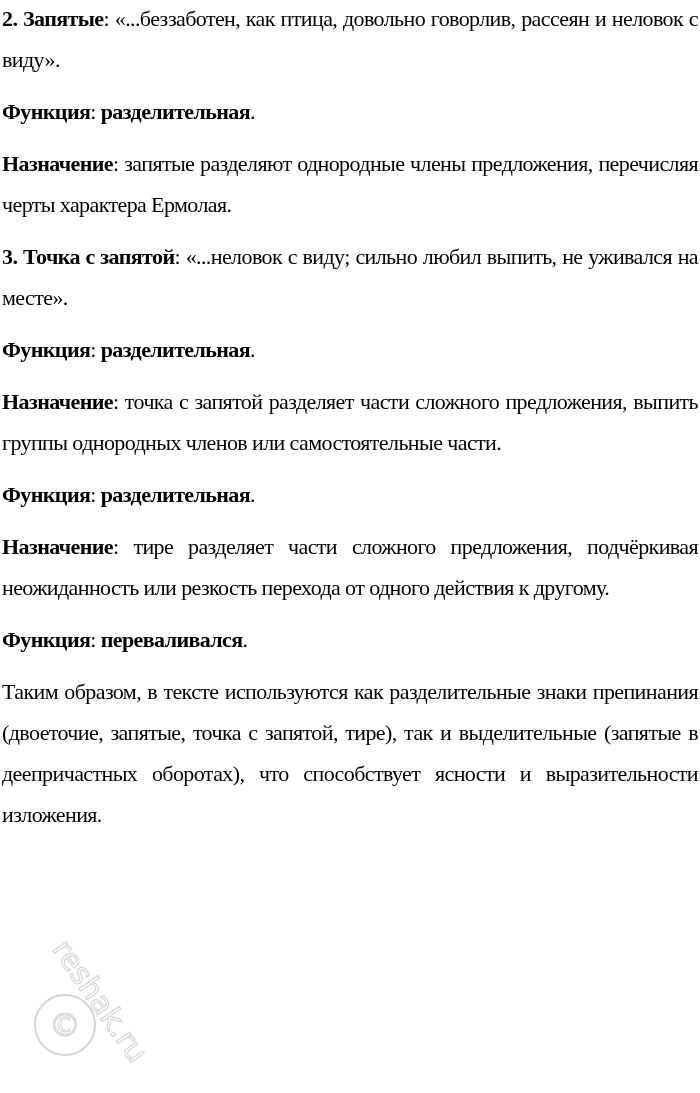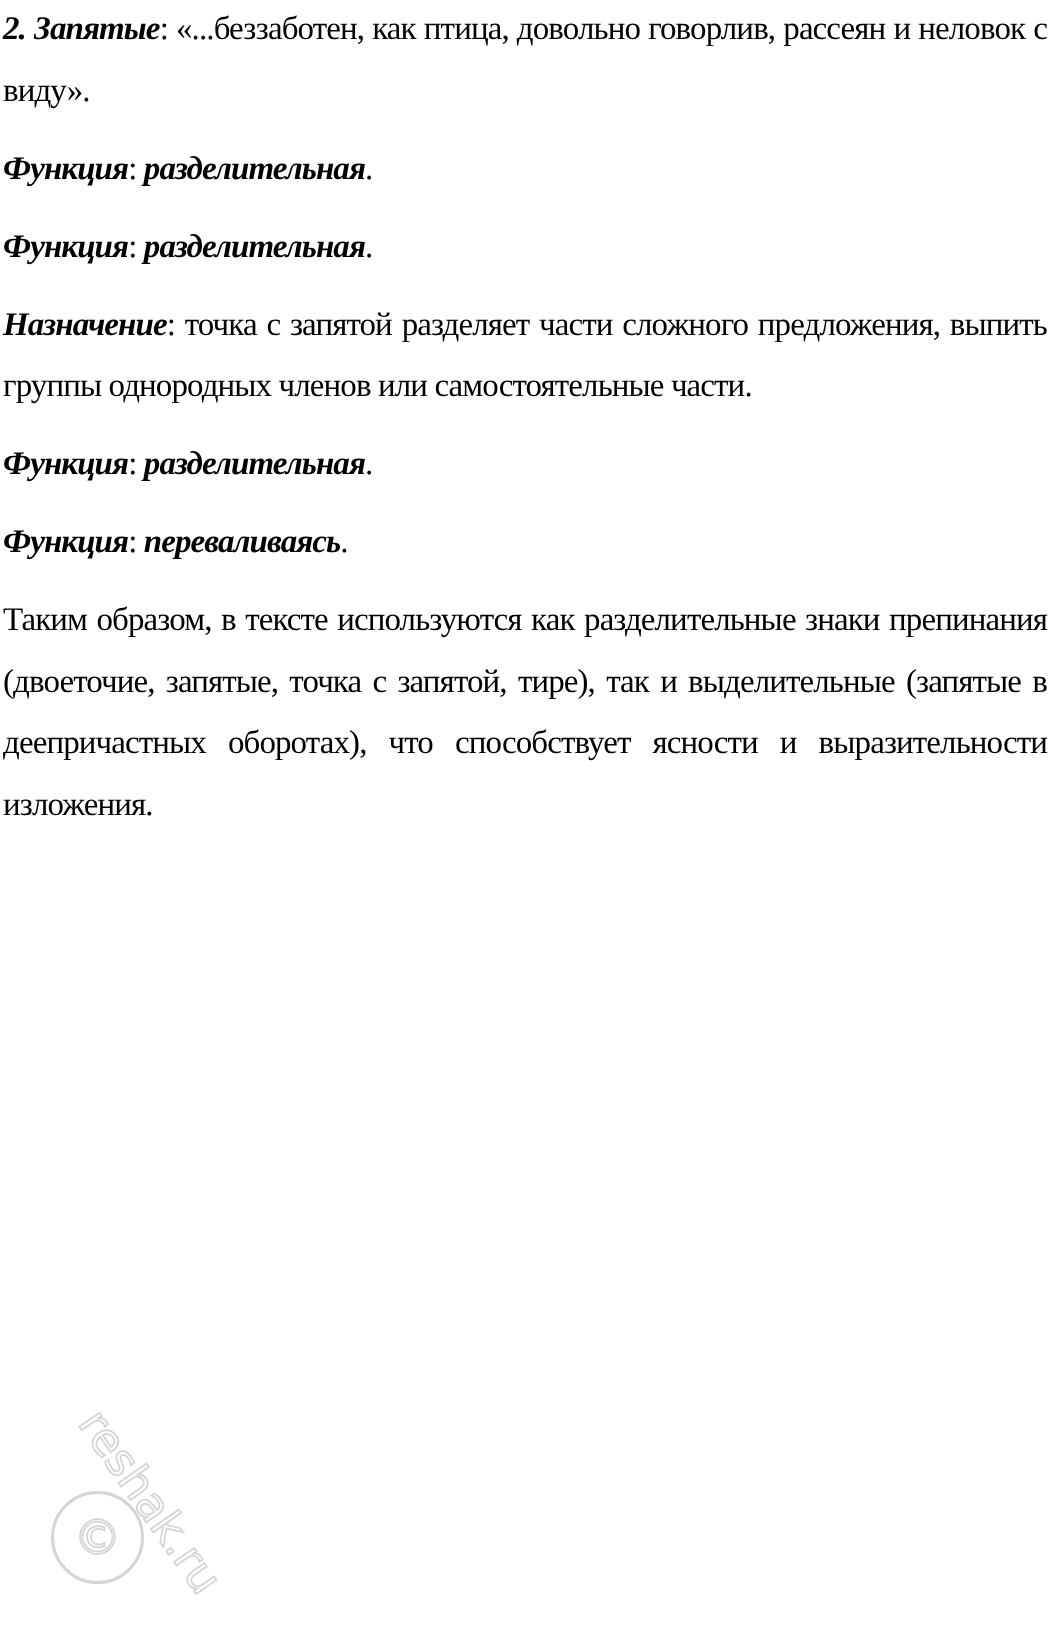--- a/index.html
+++ b/index.html
@@ -23,46 +23,49 @@
       font-size: 22px;
       line-height: 41px;
       letter-spacing: -0.6px;
     }
     .para {
       margin: 0 0 11px 0;
       text-align: justify;
       text-align-last: left;
     }
     .para.first { margin-top: -2px; }
-    .b { font-weight: bold; font-style: italic; }
+    .b { font-weight: bold; }
     .watermark {
       position: absolute;
       left: 10px;
       top: 930px;
       width: 150px;
       height: 150px;
       pointer-events: none;
       opacity: 0.35;
     }
     .watermark svg { width: 100%; height: 100%; }
   </style>
 </head>
 <body>
 
 <div class="doc">
 
   <p class="para first"><span class="b">2. Запятые</span><span>: «...беззаботен, как птица, довольно говорлив, рассеян и неловок с виду».</span></p>
   <p class="para"><span class="b">Функция</span><span>: </span><span class="b">разделительная</span><span>.</span></p>
+  <p class="para"><span class="b">Назначение</span><span>: запятые разделяют однородные члены предложения, перечисляя черты характера Ермолая.</span></p>
 
+  <p class="para"><span class="b">3. Точка с запятой</span><span>: «...неловок с виду; сильно любил выпить, не уживался на месте».</span></p>
   <p class="para"><span class="b">Функция</span><span>: </span><span class="b">разделительная</span><span>.</span></p>
   <p class="para"><span class="b">Назначение</span><span>: точка с запятой разделяет части сложного предложения, выпить группы однородных членов или самостоятельные части.</span></p>
 
   <p class="para"><span class="b">Функция</span><span>: </span><span class="b">разделительная</span><span>.</span></p>
+  <p class="para"><span class="b">Назначение</span><span>: тире разделяет части сложного предложения, подчёркивая неожиданность или резкость перехода от одного действия к другому.</span></p>
 
-  <p class="para"><span class="b">Функция</span><span>: </span><span class="b">переваливаясь</span><span>.</span></p>
+  <p class="para"><span class="b">Функция</span><span>: </span><span class="b">переваливался</span><span>.</span></p>
 
   <p class="para">Таким образом, в тексте используются как разделительные знаки препинания (двоеточие, запятые, точка с запятой, тире), так и выделительные (запятые в деепричастных оборотах), что способствует ясности и выразительности изложения.</p>
 </div>
 
 <div class="watermark">
   <svg viewBox="0 0 150 150">
     <defs>
       <path id="arc" d="M 20 95 A 60 60 0 0 1 130 40"></path>
     </defs>
     <circle cx="55" cy="95" r="30" fill="none" stroke="#888" stroke-width="2"></circle>

